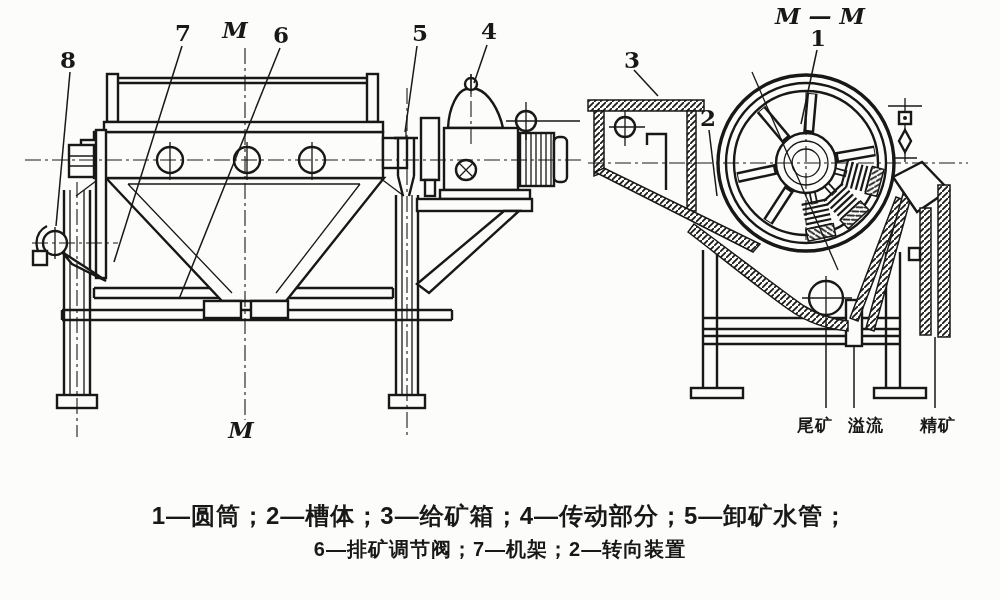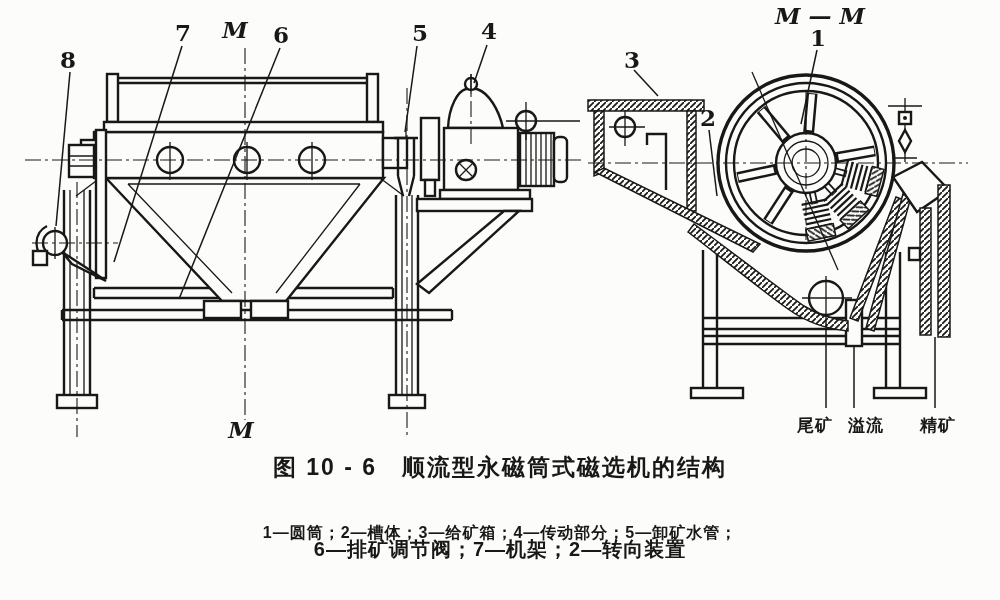--- a/index.html
+++ b/index.html
@@ -19,21 +19,21 @@
   .arm-b{stroke:#181818;stroke-width:7;}
   .arm-w{stroke:#fcfcfa;stroke-width:3.5;}
   .lam{stroke:#181818;stroke-width:2.2;}
   text{fill:#181818;}
   .num{font:bold 23px "DejaVu Serif",serif;}
   .m{font:italic bold 23px "DejaVu Serif",serif;}
   .cn{font:bold 17px "Liberation Sans",sans-serif;letter-spacing:1px;}
   
   .caption{position:absolute;left:0;width:1000px;text-align:center;}
   .cap-title{top:452px;font-size:23px;font-weight:bold;letter-spacing:2px;}
-  .cap-leg1{top:500px;font-size:16px;font-weight:bold;letter-spacing:1px;margin-top:23px;}
+  .cap-leg1{top:500px;font-size:24px;font-weight:bold;letter-spacing:1px;}
   .cap-leg2{top:536px;font-size:20px;font-weight:bold;letter-spacing:1px;}
 </style>
 </head>
 <body>
 
 <div class="page">
 
 <svg width="1000" height="600" viewBox="0 0 1000 600">
   <defs>
     <pattern id="hp" width="6" height="6" patternUnits="userSpaceOnUse">
@@ -270,17 +270,16 @@
     <text class="m" x="820" y="24">M — M</text>
     <text class="num" x="818" y="46">1</text>
     <text class="num" x="632" y="68">3</text>
     <text class="num" x="708" y="126">2</text>
     <text class="cn" x="815" y="431">尾矿</text>
     <text class="cn" x="866" y="431">溢流</text>
     <text class="cn" x="938" y="431">精矿</text>
   </g>
 </svg>
 
-  <div class="caption cap-title">图 10 - 6　顺流型永磁筒式磁选机的结构</div>
   <div class="caption cap-leg1">1—圆筒；2—槽体；3—给矿箱；4—传动部分；5—卸矿水管；</div>
   <div class="caption cap-leg2">6—排矿调节阀；7—机架；2—转向装置</div>
 
 </div>
 
 </body></html>

